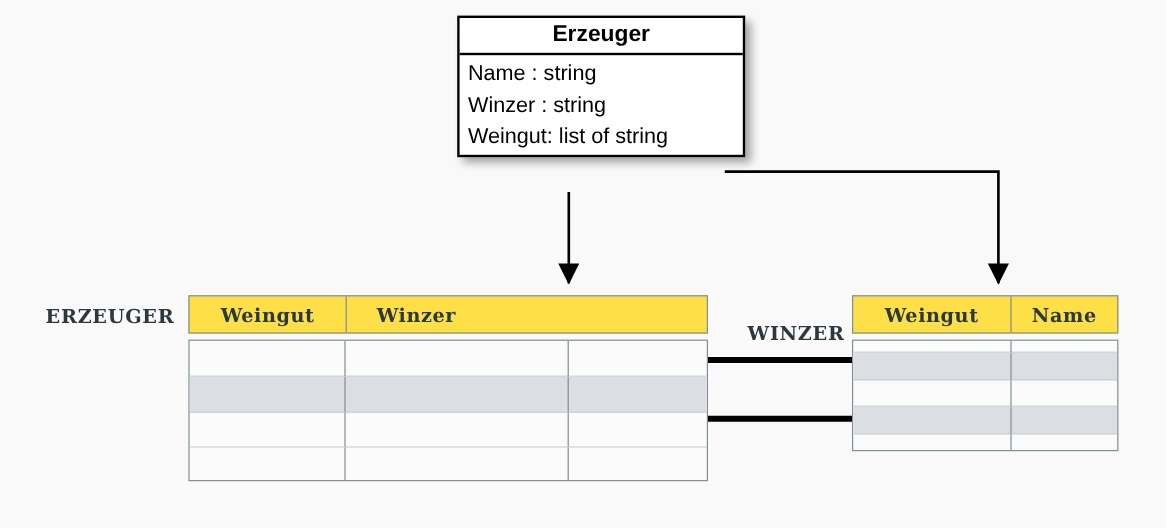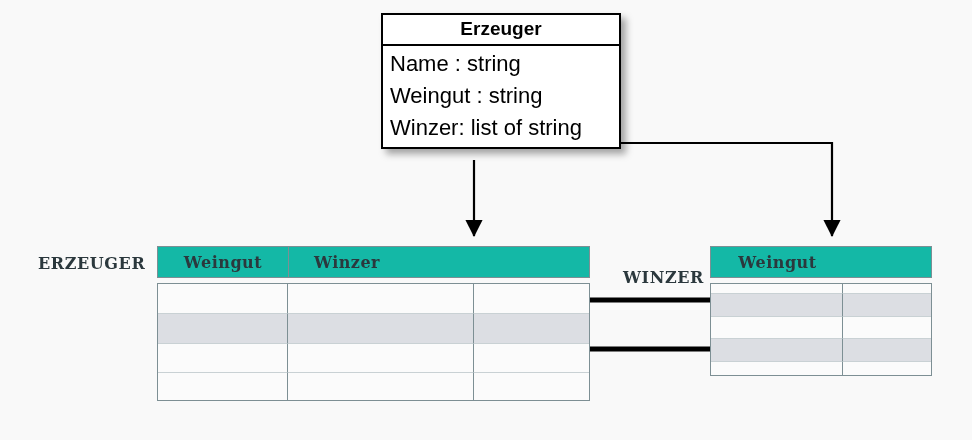--- a/index.html
+++ b/index.html
@@ -37,21 +37,21 @@
     padding: 3px 0 4px 0;
     border-bottom: 2px solid #000;
     color: #000;
     line-height: 1.15;
   }
   .uml-attrs {
     padding: 2px 0 3px 0;
   }
   .uml-attr {
     font-family: "Liberation Sans", sans-serif;
-    font-size: 22px;
+    font-size: 18px;
     color: #000;
     padding: 0 0 0 7px;
     line-height: 1.45;
     white-space: nowrap;
   }
 
   
   .tbl-label {
     position: absolute;
     font-family: "DejaVu Serif", "Liberation Serif", serif;
@@ -59,21 +59,21 @@
     font-size: 16px;
     letter-spacing: 0.6px;
     color: #2b383d;
     white-space: nowrap;
   }
   .tbl-head {
     position: absolute;
     display: flex;
     box-sizing: border-box;
     border: 1px solid #7d8f94;
-    background: #14b8a6;
+    background: #fde047;
     height: 32px;
   }
   .tbl-head .cell {
     box-sizing: border-box;
     display: flex;
     align-items: center;
     justify-content: center;
     font-family: "DejaVu Serif", "Liberation Serif", serif;
     font-weight: bold;
     font-size: 16px;
@@ -137,22 +137,22 @@
 
     <circle cx="217" cy="321" r="11" fill="#000"></circle>
     <circle cx="761" cy="300" r="11" fill="#000"></circle>
     <circle cx="757" cy="349" r="11" fill="#000"></circle>
   </svg>
 
   <div class="uml-box">
     <div class="uml-title">Erzeuger</div>
     <div class="uml-attrs">
       <div class="uml-attr">Name : string</div>
-      <div class="uml-attr">Weingut : string</div>
-      <div class="uml-attr">Winzer: list of string</div>
+      <div class="uml-attr">Winzer : string</div>
+      <div class="uml-attr">Weingut: list of string</div>
     </div>
   </div>
 
   <div class="tbl-label" style="left:38px; top:254px;">ERZEUGER</div>
 
   <div class="tbl-head" style="left:157px; top:246px; width:433px;">
     <div class="cell" style="width:131px;">Weingut</div>
     <div class="cell" style="width:116px;">Winzer</div>
   </div>
 
@@ -176,20 +176,21 @@
       <div class="cell" style="width:131px;"></div>
       <div class="cell" style="width:186px;"></div>
       <div class="cell" style="width:116px;"></div>
     </div>
   </div>
 
   <div class="tbl-label" style="left:623px; top:268px;">WINZER</div>
 
   <div class="tbl-head" style="left:710px; top:246px; width:222px;">
     <div class="cell" style="width:133px;">Weingut</div>
+    <div class="cell" style="width:89px;">Name</div>
   </div>
 
   <div class="tbl-body" style="left:710px; top:283px; width:222px; height:93px;">
     <div class="row" style="height:10px;">
       <div class="cell" style="width:133px;"></div>
       <div class="cell" style="width:89px;"></div>
     </div>
     <div class="row hl" style="height:23px;">
       <div class="cell" style="width:133px;"></div>
       <div class="cell" style="width:89px;"></div>

